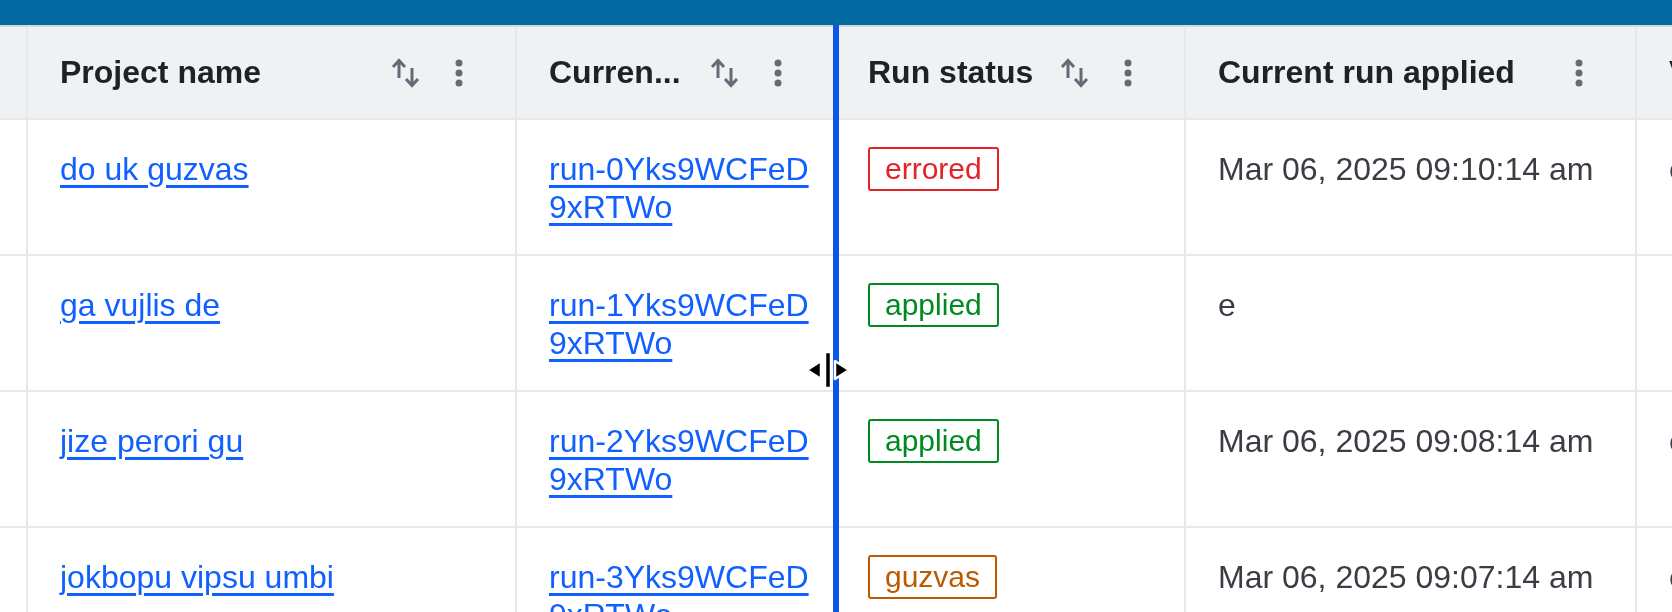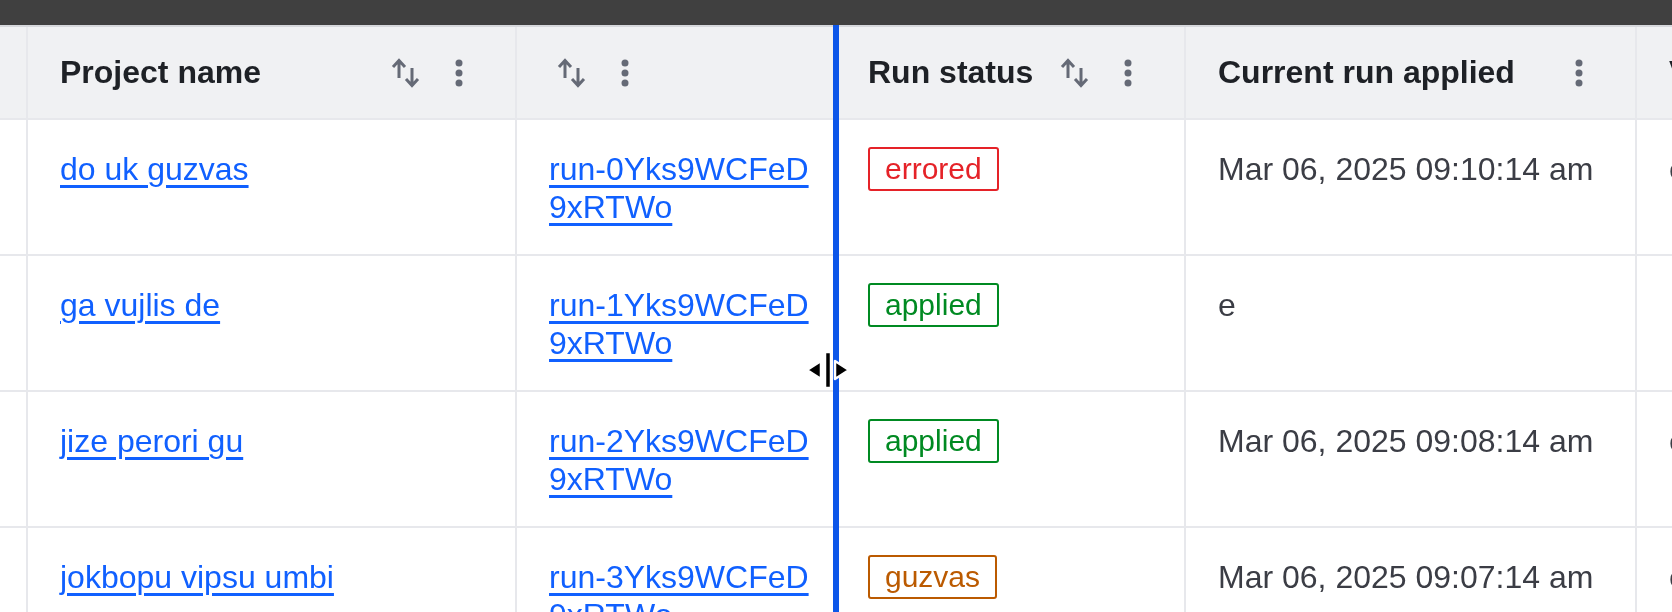--- a/index.html
+++ b/index.html
@@ -1,18 +1,18 @@
 <!DOCTYPE html>
 <html><head>
 <meta charset="utf-8">
 <style>
   html,body{margin:0;padding:0;background:#ffffff;}
   .viewport{
     position:relative; width:1672px; height:612px; overflow:hidden;
-    background:#404040; font-family:"Liberation Sans", sans-serif;
+    background:#0369a1; font-family:"Liberation Sans", sans-serif;
   }
   .table-area{position:absolute; top:25px; left:0; width:1942px; border-top:2px solid #d6d8dc;}
   .thead{
     display:grid; grid-template-columns:28px 489px 319px 350px 451px 303px;
     height:93px; background:#f0f1f3; border-bottom:2px solid #e7e8ec; box-sizing:border-box;
   }
   .tr{
     display:grid; grid-template-columns:28px 489px 319px 350px 451px 303px;
     height:136px; border-bottom:2px solid #e7e8ec; box-sizing:border-box; background:#ffffff;
   }
@@ -69,20 +69,21 @@
         <button class="icon-btn kebab-btn">
           <svg width="8" height="28" viewBox="0 0 8 28" fill="#656a76">
             <circle cx="4" cy="4" r="3.5"></circle>
               <circle cx="4" cy="14" r="3.5"></circle>
               <circle cx="4" cy="24" r="3.5"></circle>
           </svg>
         </button>
       </div>
 
       <div class="th">
+        <span class="th-label">Curren...</span>
         <button class="icon-btn sort-btn">
           <svg width="30" height="34" viewBox="0 0 30 34" fill="none" stroke="#656a76" stroke-width="3">
             <path d="M8 22 L8 5 M2 11 L8 4.5 L14 11"></path>
             <path d="M21 12 L21 29 M15 23 L21 29.5 L27 23"></path>
           </svg>
         </button>
         <button class="icon-btn kebab-btn">
           <svg width="8" height="28" viewBox="0 0 8 28" fill="#656a76">
             <circle cx="4" cy="4" r="3.5"></circle>
               <circle cx="4" cy="14" r="3.5"></circle>

